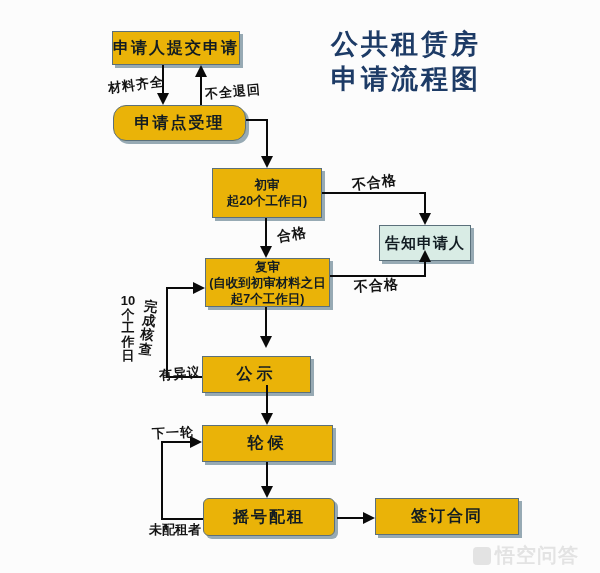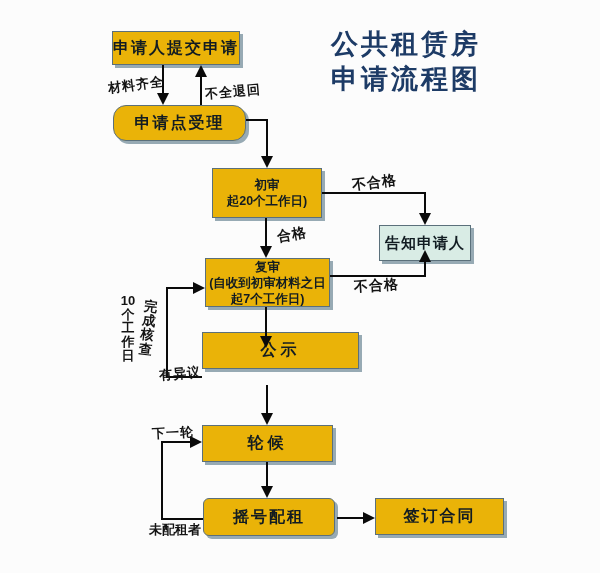--- a/index.html
+++ b/index.html
@@ -111,33 +111,33 @@
   <div class="box pale" style="left:379px;top:225px;width:92px;height:36px;">
     <div class="med" style="font-size:15px;">告知申请人</div>
   </div>
 
   <div class="box" style="left:205px;top:258px;width:125px;height:49px;">
     <div class="sub">复审</div>
     <div class="sub">(自收到初审材料之日</div>
     <div class="sub">起7个工作日)</div>
   </div>
 
-  <div class="box" style="left:202px;top:332px;width:157px;height:37px;justify-content:center;">
+  <div class="box" style="left:202px;top:356px;width:109px;height:37px;justify-content:center;">
     <div class="big" style="letter-spacing:4px;">公示</div>
   </div>
 
   <div class="box" style="left:202px;top:425px;width:131px;height:37px;">
     <div class="big" style="letter-spacing:4px;">轮候</div>
   </div>
 
   <div class="box" style="left:203px;top:498px;width:132px;height:38px;border-radius:6px;">
     <div class="big">摇号配租</div>
   </div>
 
-  <div class="box" style="left:375px;top:498px;width:129px;height:37px;">
+  <div class="box" style="left:375px;top:498px;width:144px;height:37px;">
     <div class="big">签订合同</div>
   </div>
 
   <div class="line" style="left:162px;top:65px;width:2px;height:30px;"></div>
   <div class="arr down" style="left:157px;top:93px;"></div>
 
   <div class="line" style="left:200px;top:76px;width:2px;height:29px;"></div>
   <div class="arr up" style="left:195px;top:65px;"></div>
 
   <div class="line" style="left:246px;top:119px;width:22px;height:2px;"></div>
@@ -193,14 +193,18 @@
     <span>作</span>
     <span>日</span>
   </div>
   <div class="vcol" style="left:139px;top:300px;width:18px;font-size:13.5px;transform:rotate(7deg);">
     <span>完</span>
     <span>成</span>
     <span>核</span>
     <span>查</span>
   </div>
 
+  <div class="watermark">
+    <span class="wicon"></span>
+    <span>悟空问答</span>
+  </div>
 
 </div>
 
 </body></html>

